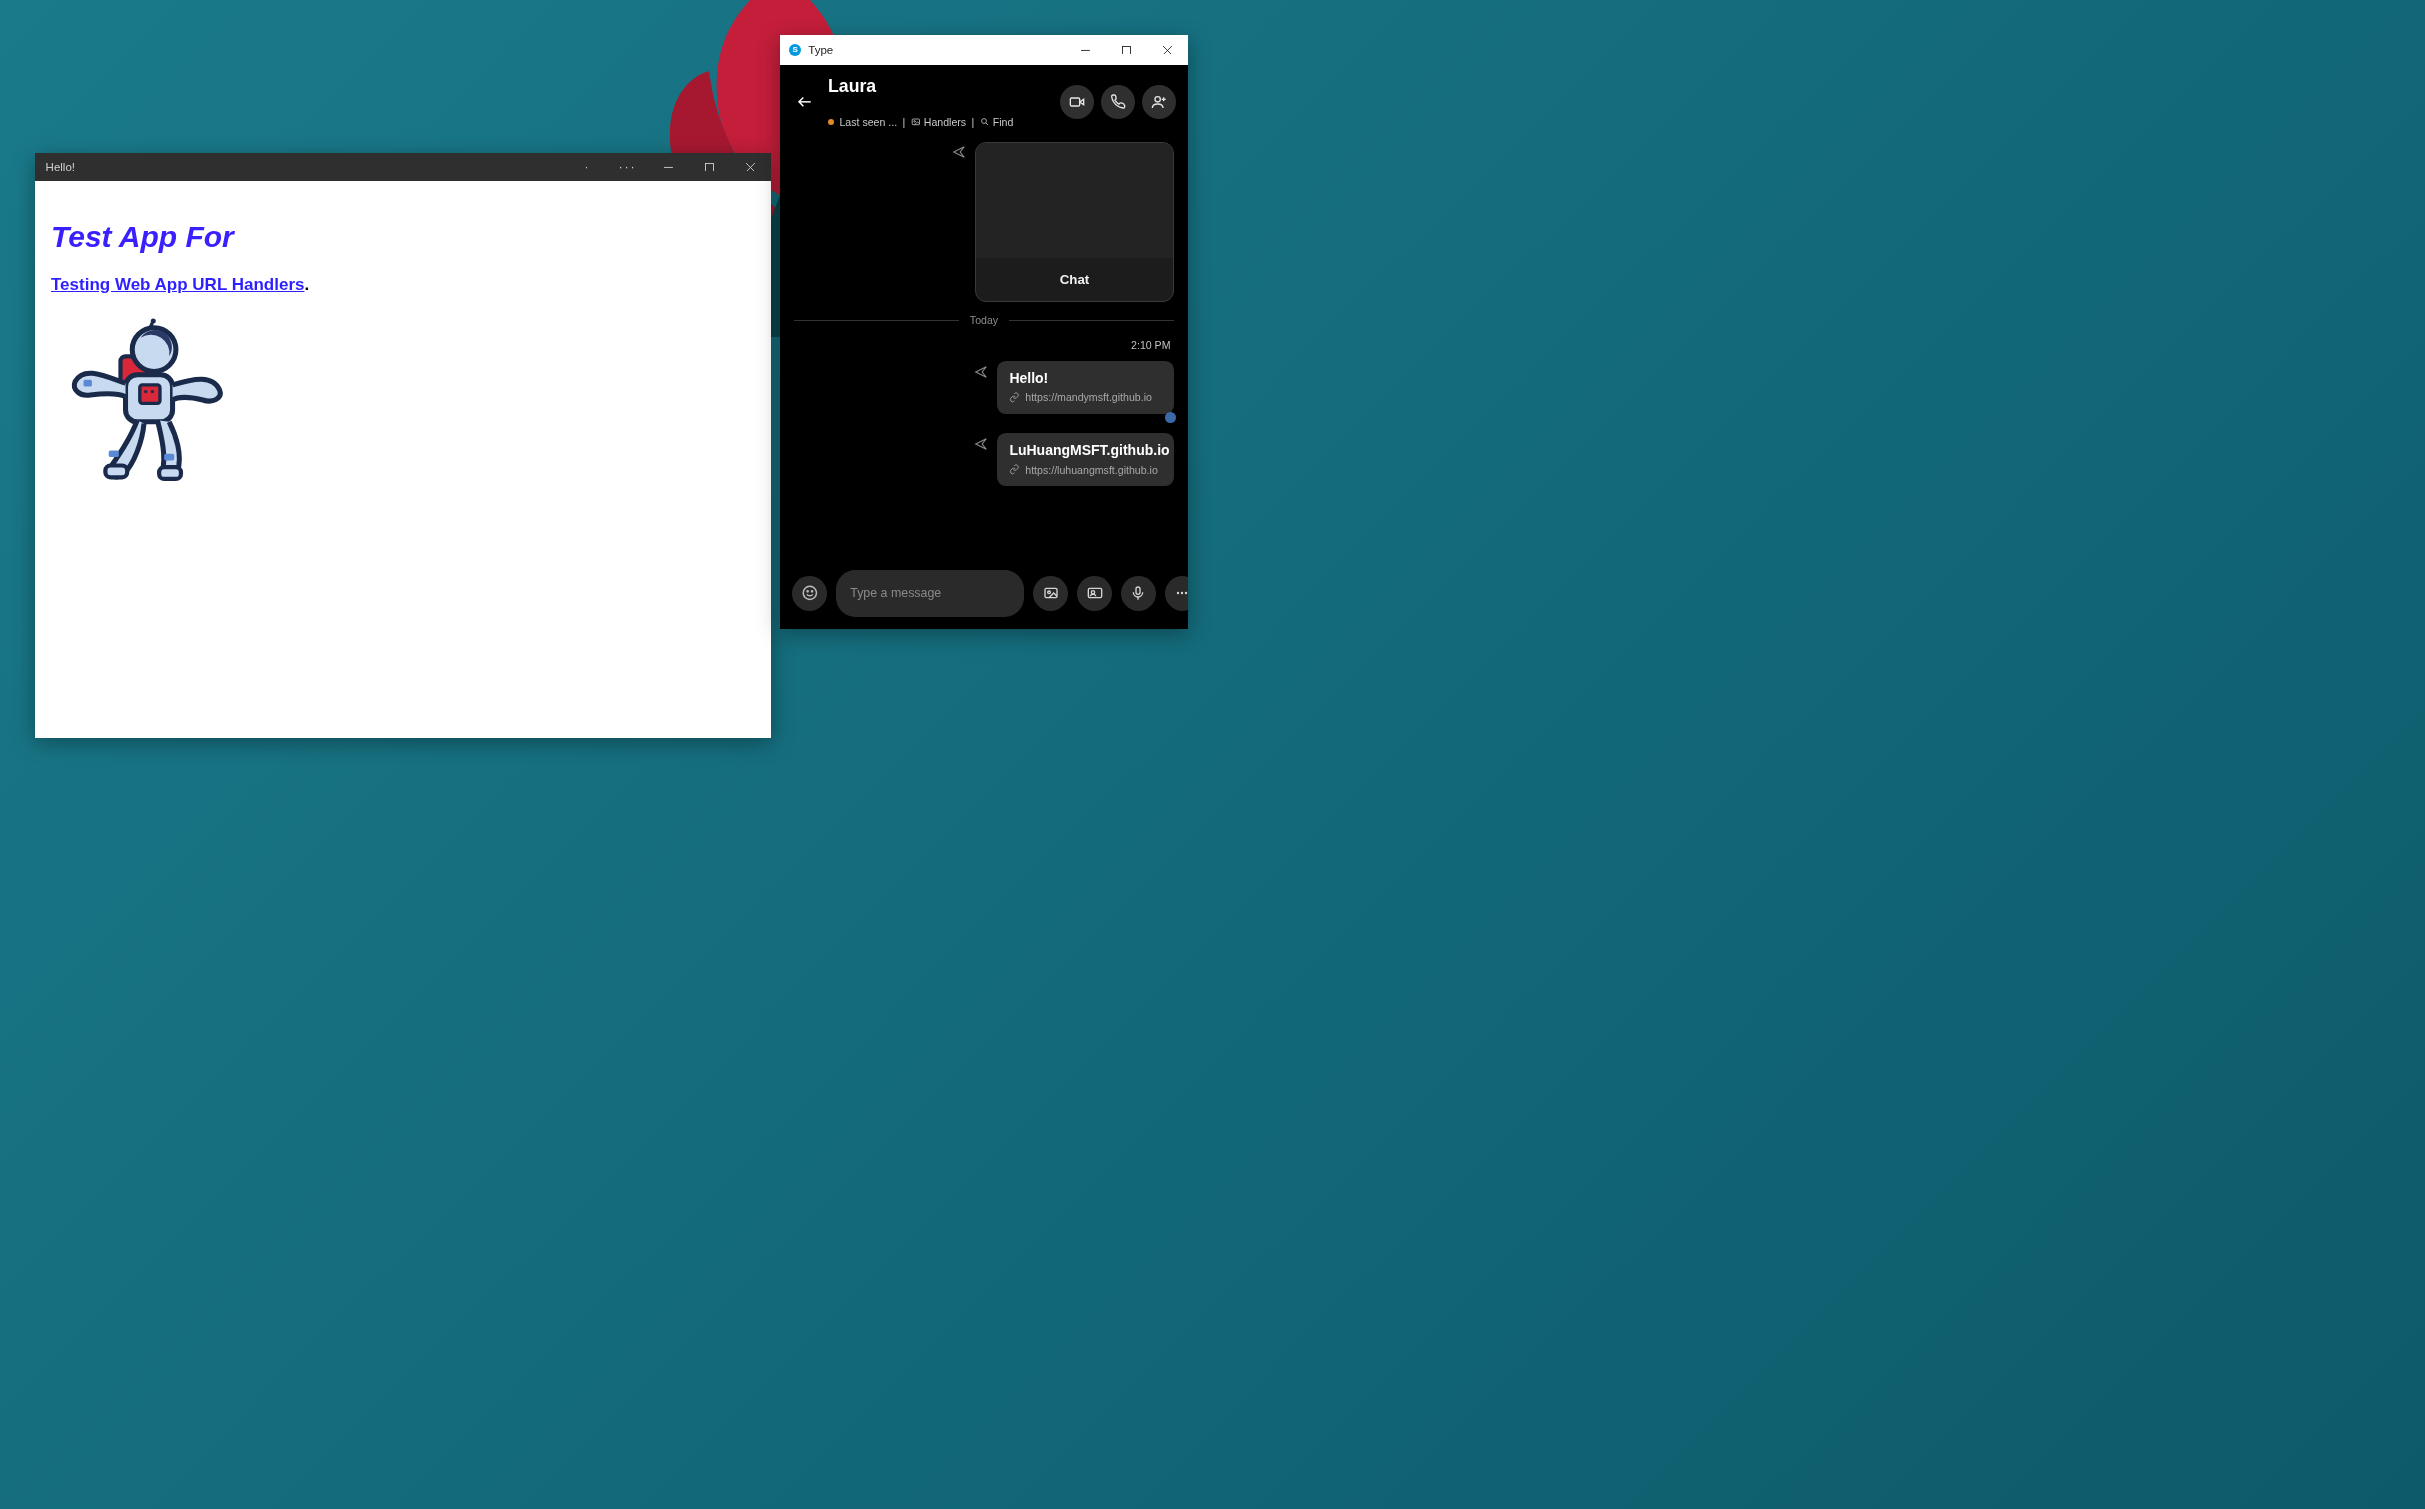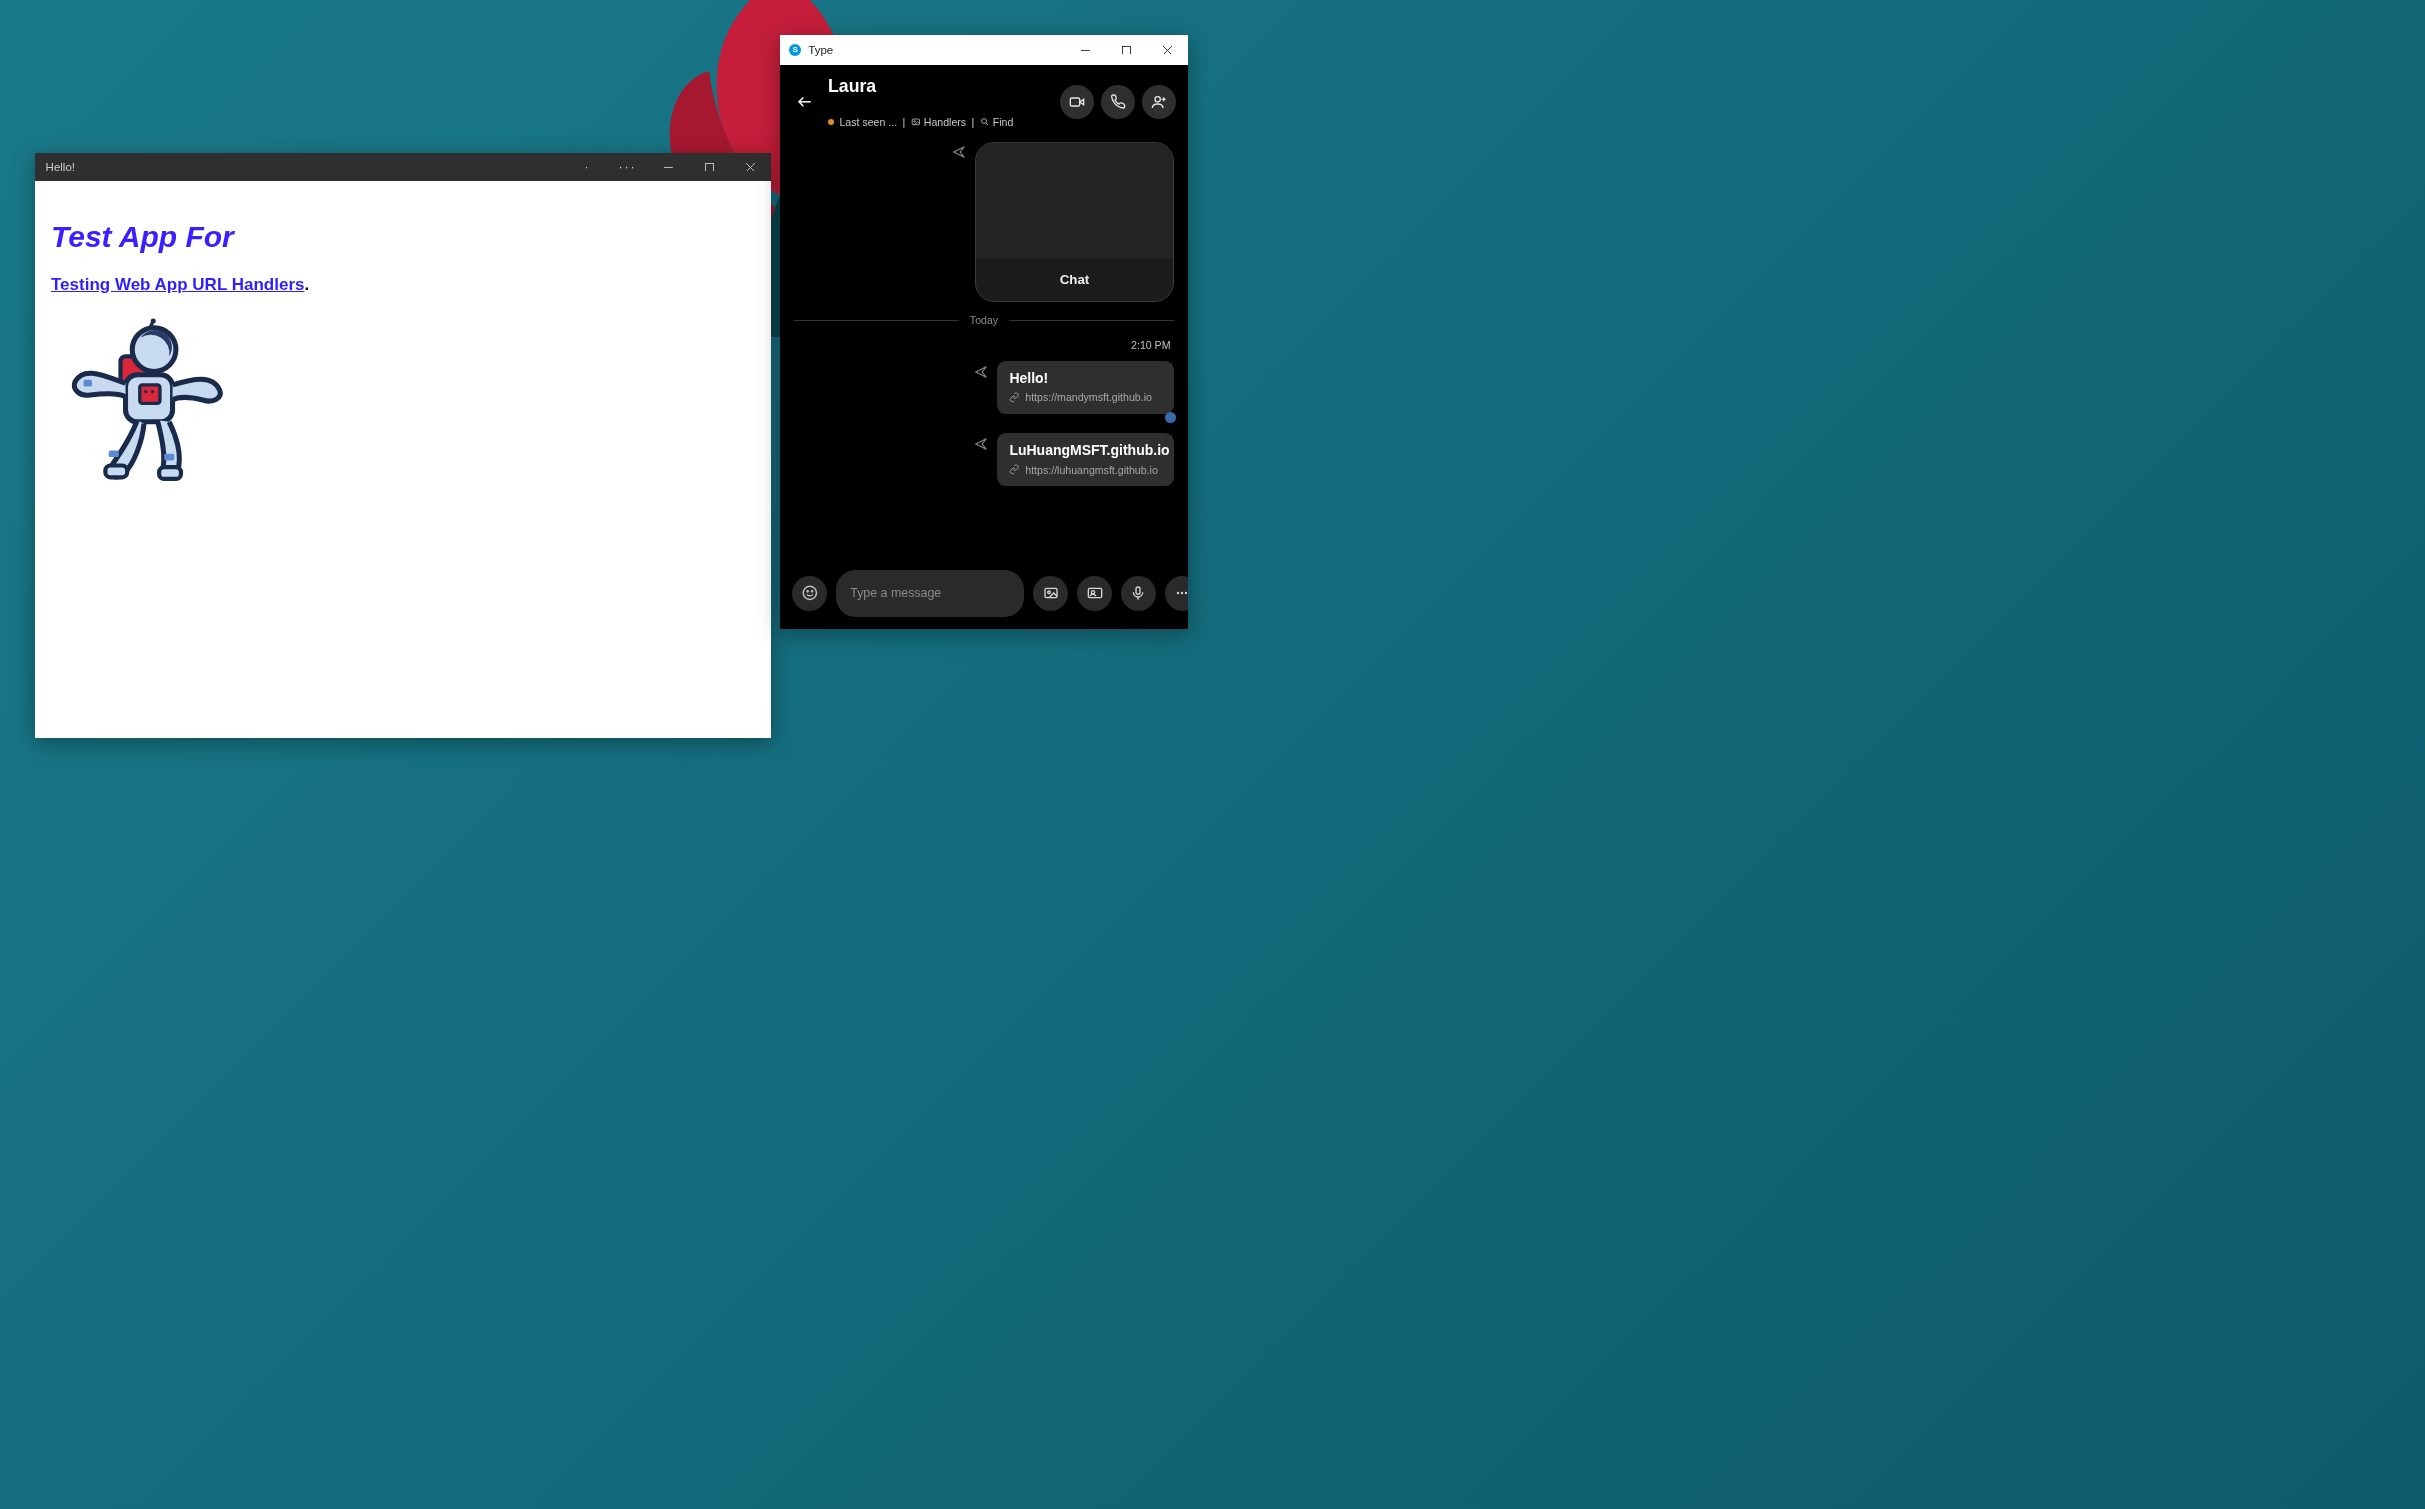--- a/index.html
+++ b/index.html
@@ -169,21 +169,21 @@
   }
   .send-arrow {
     color: #8a8a8a;
     margin-top: 3.5px;
     flex-shrink: 0;
   }
   .chat-card {
     width: 199px;
     background: #1c1c1c;
     border: 0.9px solid #3a3a3a;
-    border-radius: 19px;
+    border-radius: 11px;
     overflow: hidden;
   }
   .chat-card .thumb {
     height: 115px;
     background: #232323;
   }
   .chat-card .card-label {
     text-align: center;
     padding: 14px 0;
     font-size: 13.3px;

